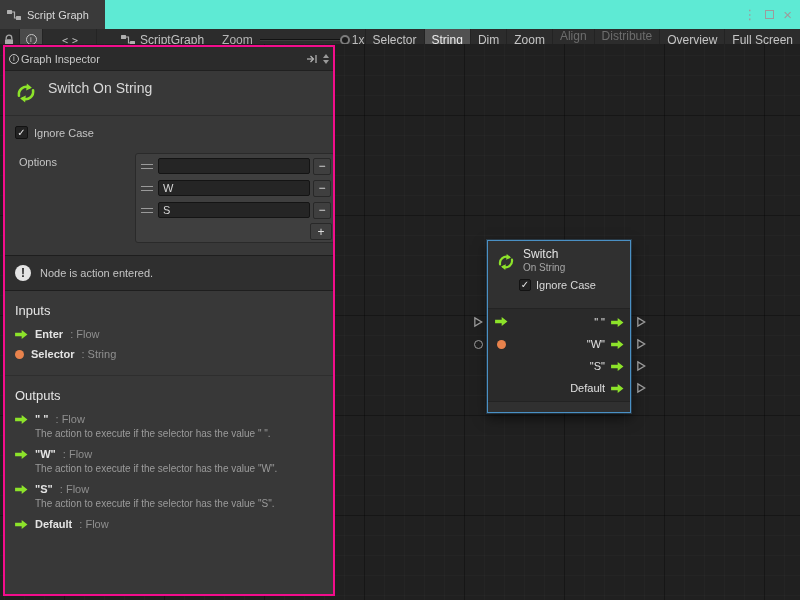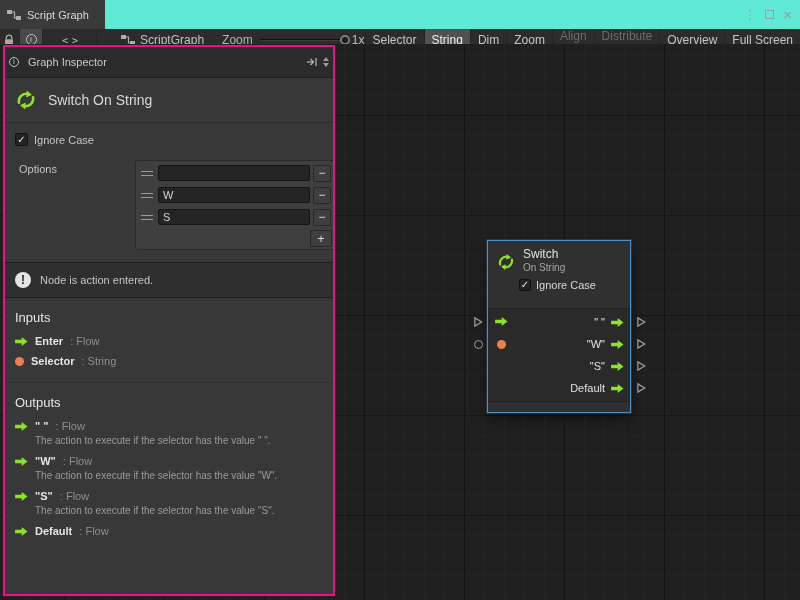--- a/index.html
+++ b/index.html
@@ -61,27 +61,27 @@
   .nrow{height:22px;display:flex;align-items:center;justify-content:flex-end;gap:6px;padding:0 6px;color:#e0e0e0;font-size:11px;}
   .in-enter{position:absolute;left:7px;top:7px;}
   .in-sel{position:absolute;left:9px;top:31px;}
   .node-footer{height:11px;border-top:1px solid #232323;background:#303030;}
   .conn{position:absolute;}
   .out-tri{width:11px;height:12px;color:#9a9a9a;}
 
   
   .inspector{position:absolute;left:3px;top:45px;width:332px;height:551px;border:2px solid var(--pink);
     background:#383838;display:flex;flex-direction:column;overflow:hidden;z-index:3;}
-  .insp-header{flex:none;height:31px;background:#2b2b2b;border-bottom:1px solid #202020;display:flex;align-items:center;gap:9px;padding:0 4px;color:#c8c8c8;text-align:center;}
+  .insp-header{flex:none;height:24px;background:#2b2b2b;border-bottom:1px solid #202020;display:flex;align-items:center;gap:2px;padding:0 4px;color:#c8c8c8;text-align:center;}
   .insp-header .info-ic{width:10px;height:10px;}
   .insp-header-right{margin-left:auto;display:flex;align-items:center;gap:5px;}
   .spinner{display:flex;flex-direction:column;gap:2px;align-items:center;}
   .spin-up{width:0;height:0;border-left:3px solid transparent;border-right:3px solid transparent;border-bottom:4px solid #9a9a9a;}
   .spin-down{width:0;height:0;border-left:3px solid transparent;border-right:3px solid transparent;border-top:4px solid #9a9a9a;}
-  .insp-title{flex:none;display:flex;align-items:center;gap:9px;padding:9px 8px;border-bottom:1px solid #2c2c2c;font-size:14px;color:#d8d8d8;}
+  .insp-title{flex:none;display:flex;gap:9px;padding:9px 8px;border-bottom:1px solid #2c2c2c;font-size:14px;color:#d8d8d8;}
   .insp-body{flex:1;overflow:hidden;}
   .row-ignore{display:flex;align-items:center;gap:6px;margin:10px 10px 0;}
   .cb{width:13px;height:13px;background:#232323;border:1px solid #121212;border-radius:2px;display:inline-flex;align-items:center;justify-content:center;flex:none;}
   .cb.checked::after{content:"✓";color:#e8e8e8;font-size:10px;line-height:1;}
   .cb.sm{width:12px;height:12px;}
   .options-block{display:flex;margin-top:14px;padding:0 14px;justify-content:space-between;}
   .options-label{flex:none;width:116px;padding-top:3px;}
   .options-list{flex:1;background:#3f3f3f;border:1px solid #2a2a2a;border-radius:3px;padding:1px;}
   .opt-row{display:flex;align-items:center;gap:3px;height:22px;padding:0 2px;}
   .drag-handle{width:12px;height:5px;border-top:1px solid #9a9a9a;border-bottom:1px solid #9a9a9a;flex:none;margin:0 2px;}

